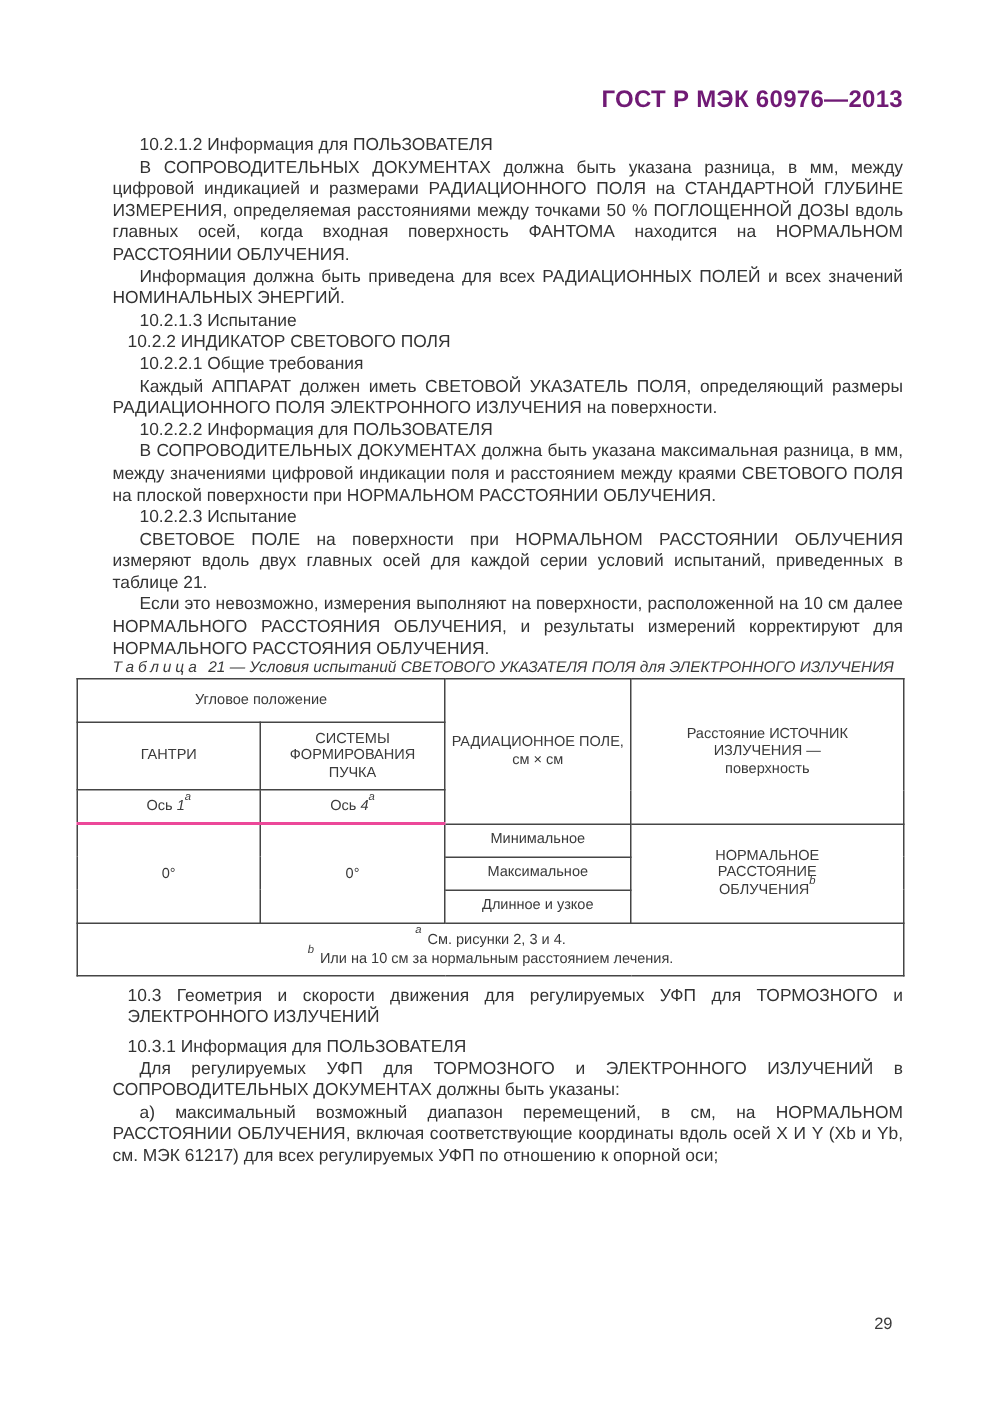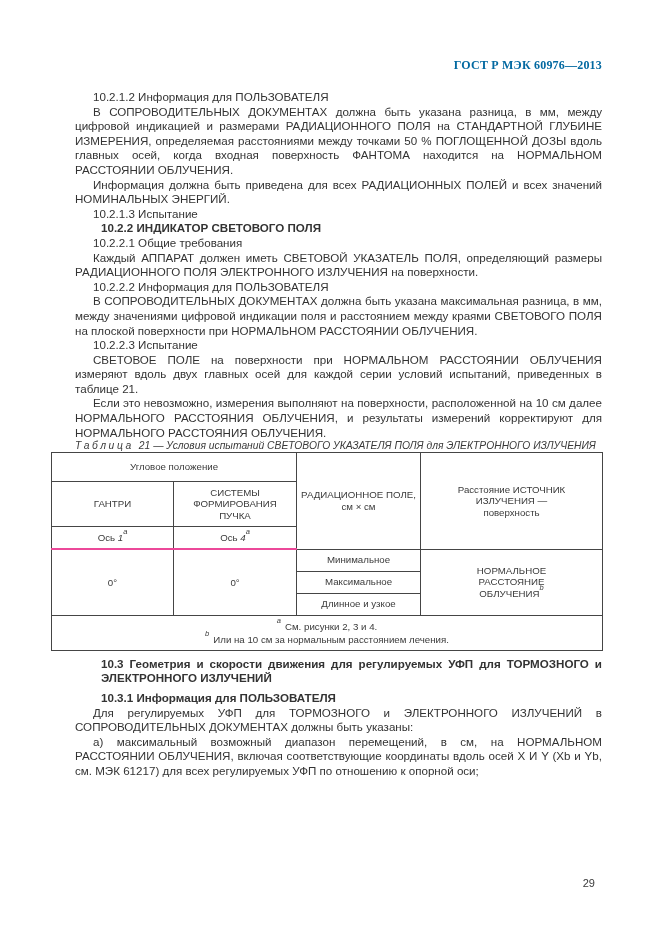--- a/index.html
+++ b/index.html
@@ -3,28 +3,28 @@
 <meta charset="utf-8">
 <style>
   html,body{margin:0;padding:0;}
   body{
     width:661px;height:936px;background:#ffffff;position:relative;
     font-family:"Liberation Sans","DejaVu Sans",sans-serif;
     color:#333333;overflow:hidden;
   }
   .doc-header{
     position:absolute;top:58px;right:59px;
-    font-size:12px;font-weight:bold;letter-spacing:0.2px;color:#0369a1;font-family:Liberation Serif, serif;
+    font-size:16px;font-weight:bold;letter-spacing:0.2px;color:#701a75;
   }
   .content{
     position:absolute;top:90px;left:75px;width:527px;
     font-size:11.6px;line-height:14.6px;text-align:justify;
   }
   .content p{margin:0;text-indent:18px;}
-  p.heading{font-weight:bold;text-indent:0;margin-left:26px;text-align:justify;}
+  p.heading{font-weight:normal;text-indent:0;margin-left:10px;text-align:justify;}
   p.h-gap-top{margin-top:5px;}
   p.h-gap-both{margin-top:6px;margin-bottom:1px;}
   
   .tcap{
     margin:14px 0 4px -18px;text-indent:0 !important;
     font-size:10.3px;line-height:12px;text-align:left;color:#3a3a3a;font-style:italic;
   }
   .tcap .sp{letter-spacing:2.6px;margin-right:5px;}
   table.t21{
     border-collapse:collapse;table-layout:fixed;

